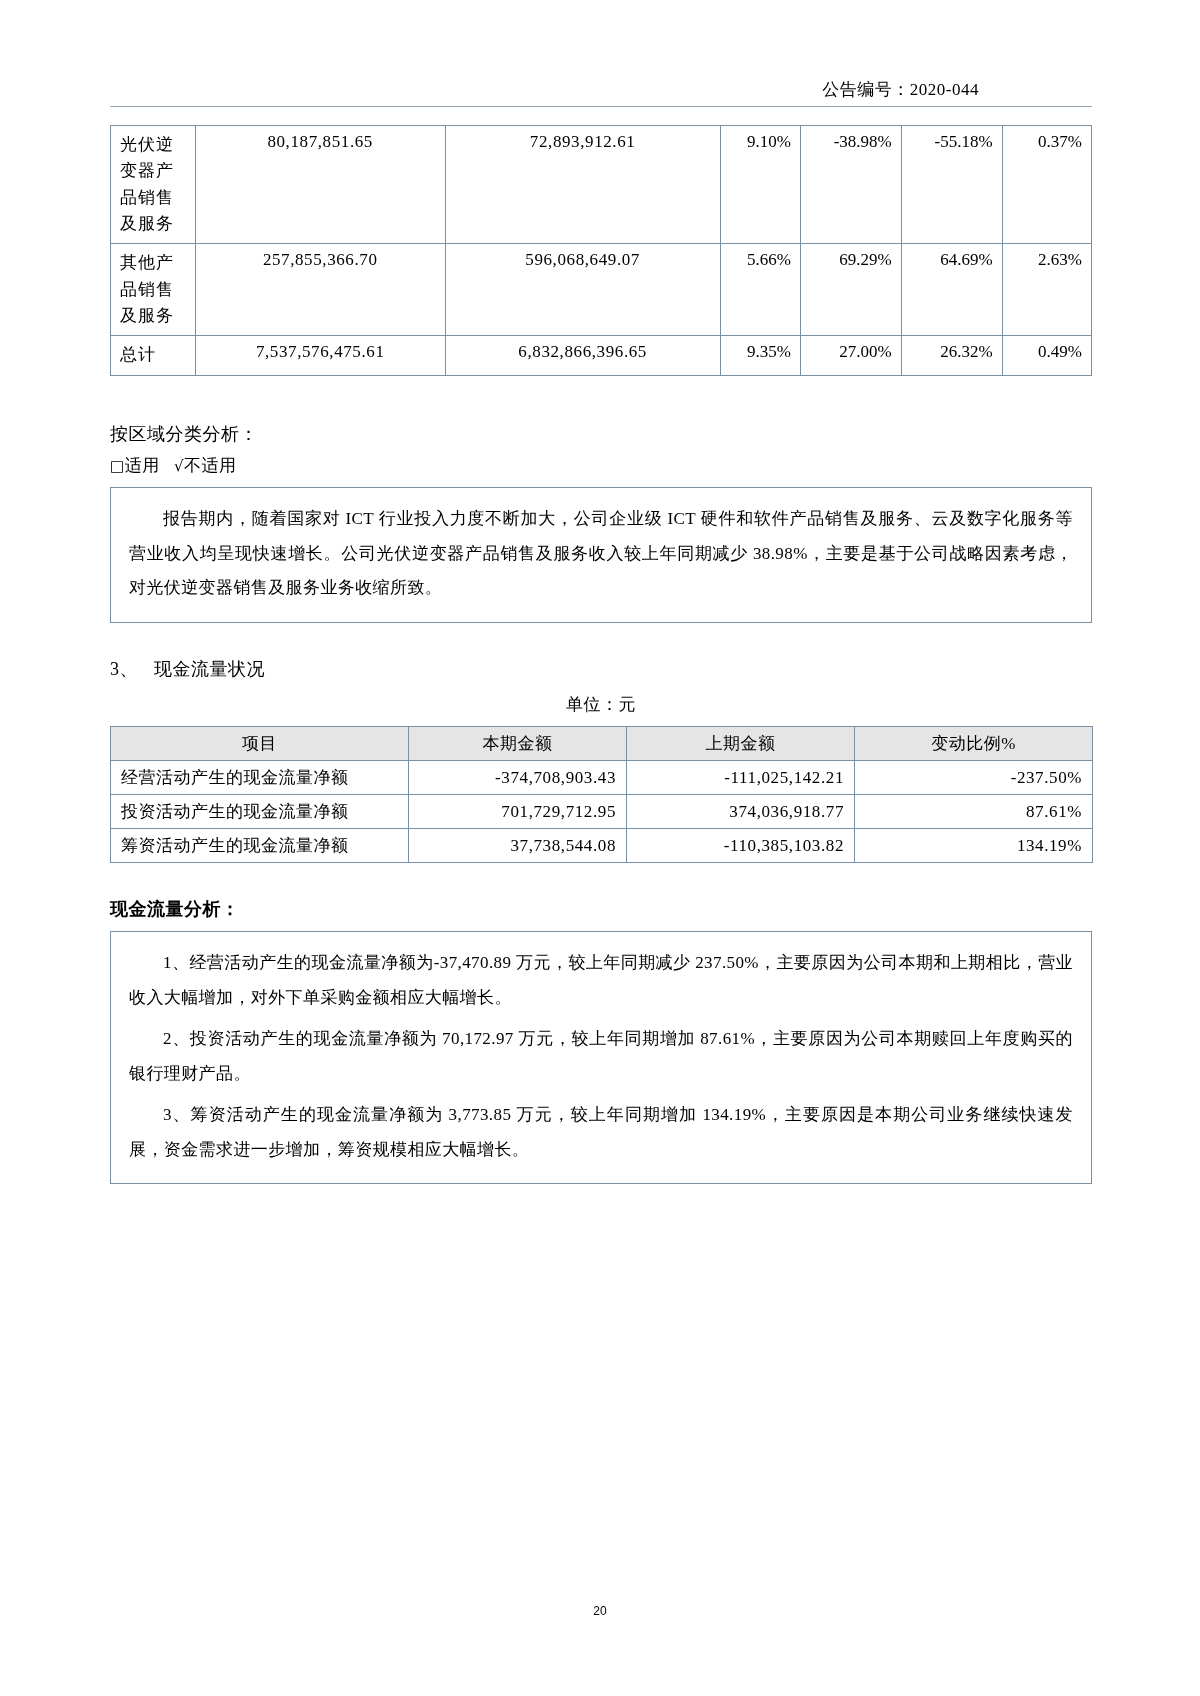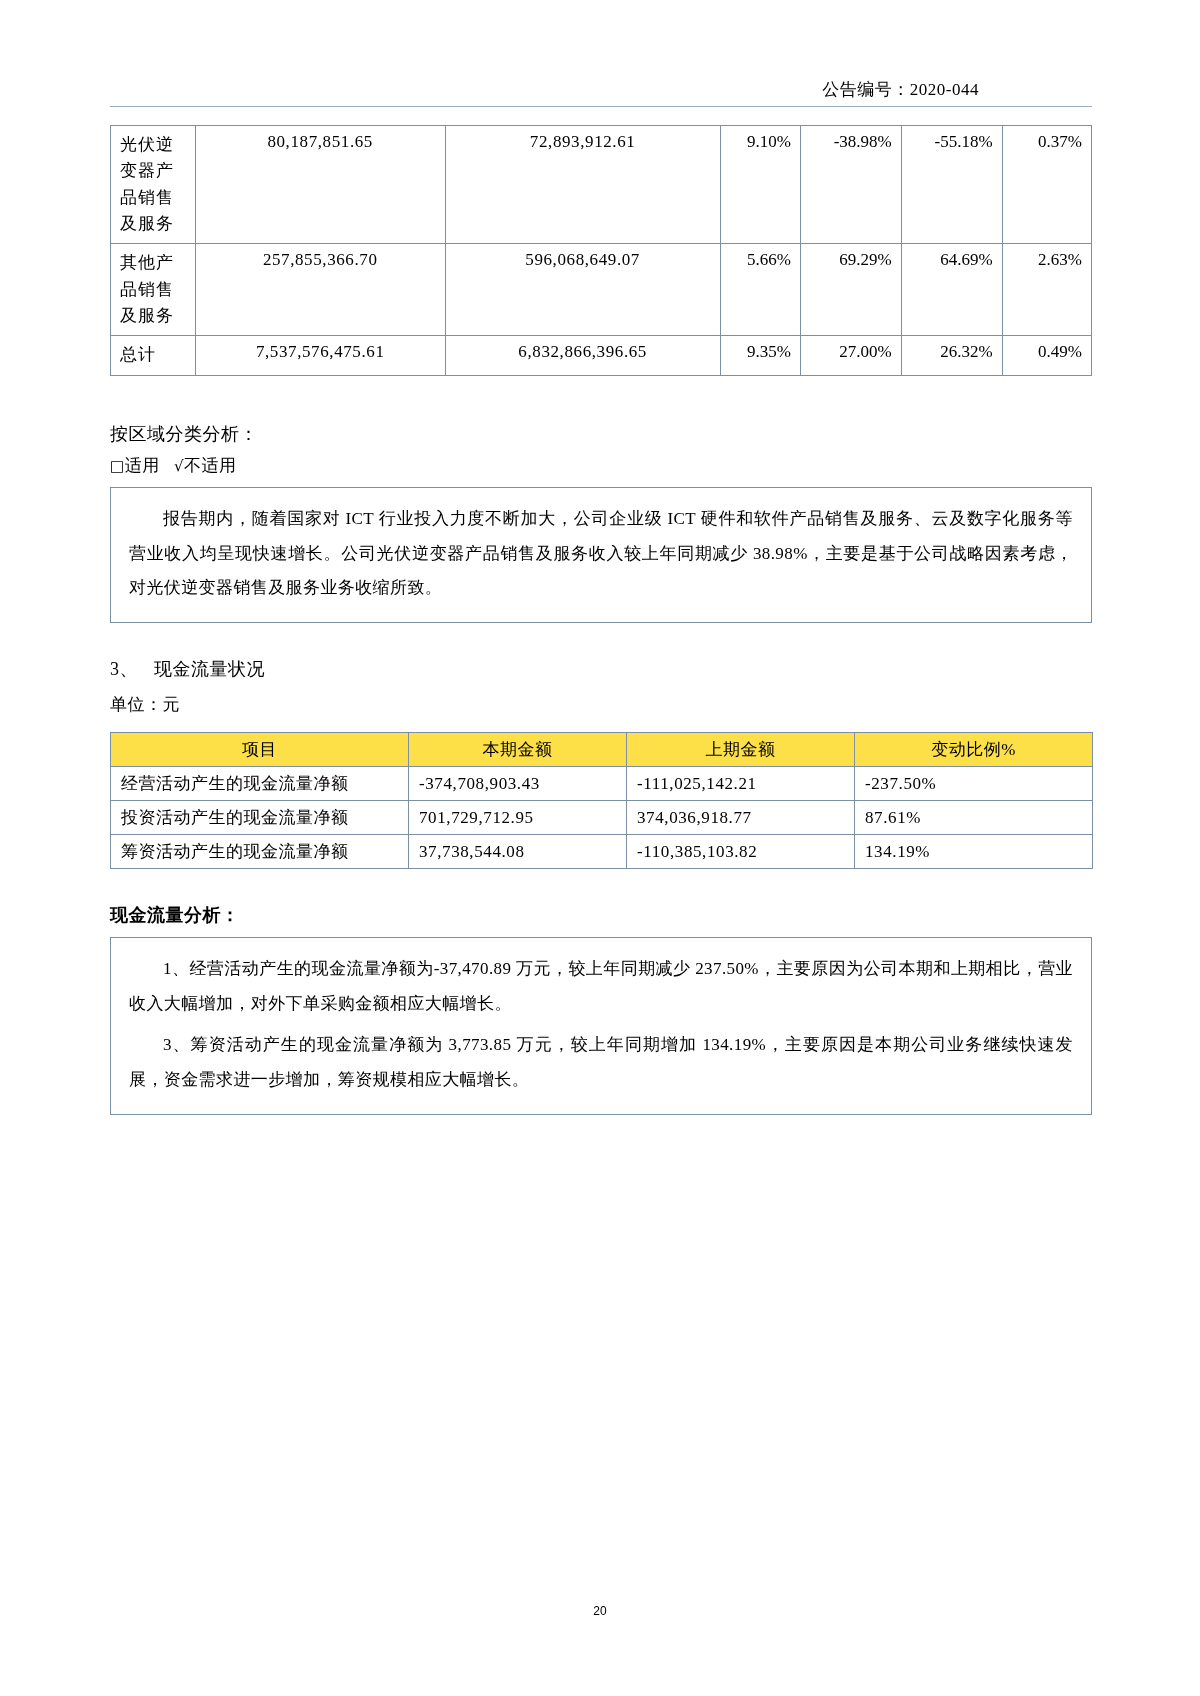--- a/index.html
+++ b/index.html
@@ -105,46 +105,46 @@
 
   .numbered-head {
     font-weight: normal;
     font-size: 18px;
     letter-spacing: 0.5px;
     margin-top: 34px;
   }
   .numbered-head .idx { margin-right: 16px; }
 
   .unit-line {
-    text-align: left;
+    text-align: center;
     font-size: 17px;
     margin-top: 12px;
-    margin-bottom: 16px;
+    margin-bottom: 10px;
     letter-spacing: 0.5px;
   }
 
   table.cash {
     border-collapse: collapse;
     width: 100%;
     table-layout: fixed;
   }
   table.cash th, table.cash td {
     border: 1px solid #7b8fa5;
     font-size: 17px;
     padding: 5px 10px;
     font-weight: normal;
     font-family: "Liberation Serif", serif;
   }
   table.cash thead th {
-    background: #fde047;
+    background: #e5e5e5;
     text-align: center;
     letter-spacing: 0.5px;
   }
   table.cash td.label { text-align: left; letter-spacing: 0.5px;}
-  table.cash td.val { text-align: left; letter-spacing: 0.6px; }
+  table.cash td.val { text-align: right; letter-spacing: 0.6px; }
 
   .analysis-title {
     font-weight: bold;
     font-size: 18px;
     margin-top: 34px;
     letter-spacing: 0.5px;
   }
 
   .page-num {
     position: absolute;
@@ -262,20 +262,21 @@
           <td class="val">-110,385,103.82</td>
           <td class="val">134.19%</td>
         </tr>
       </tbody>
     </table>
 
     <div class="analysis-title">现金流量分析：</div>
 
     <div class="para-box">
       <p>1、经营活动产生的现金流量净额为-37,470.89 万元，较上年同期减少 237.50%，主要原因为公司本期和上期相比，营业收入大幅增加，对外下单采购金额相应大幅增长。</p>
+      <p>2、投资活动产生的现金流量净额为 70,172.97 万元，较上年同期增加 87.61%，主要原因为公司本期赎回上年度购买的银行理财产品。</p>
       <p>3、筹资活动产生的现金流量净额为 3,773.85 万元，较上年同期增加 134.19%，主要原因是本期公司业务继续快速发展，资金需求进一步增加，筹资规模相应大幅增长。</p>
     </div>
 
   </div>
 
   <div class="page-num">20</div>
 
 </div>
 
 </body></html>

